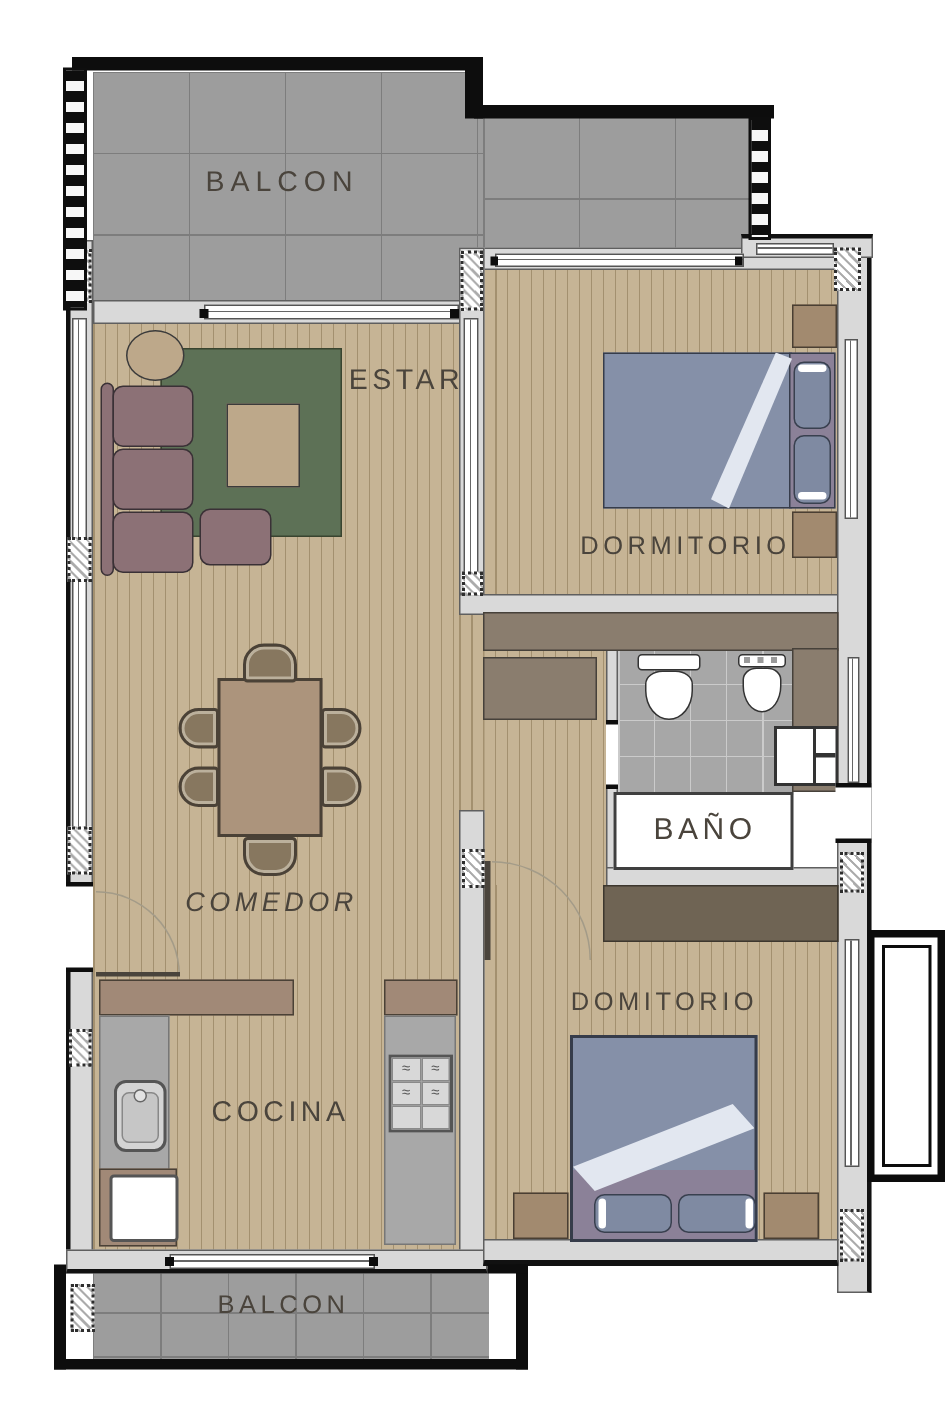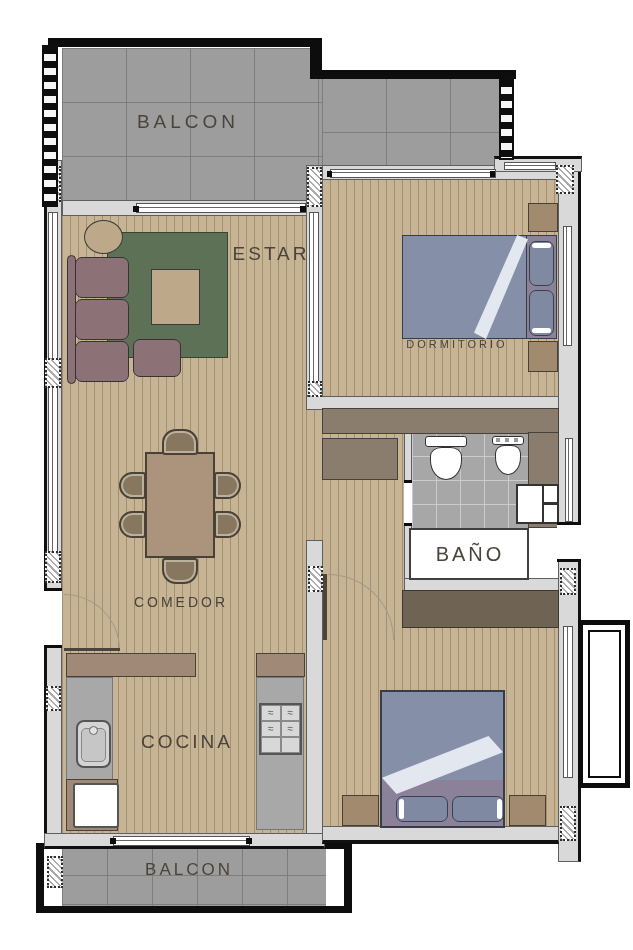--- a/index.html
+++ b/index.html
@@ -187,19 +187,20 @@
   <div class="abs rail" style="left:499px;top:78px;width:15px;height:82px;"></div>
   <div class="abs blk" style="left:36px;top:843px;width:8px;height:70px;"></div>
   <div class="abs blk" style="left:36px;top:906px;width:316px;height:7px;"></div>
   <div class="abs blk" style="left:344px;top:843px;width:8px;height:70px;"></div>
   <div class="abs blk" style="left:325px;top:843px;width:27px;height:6px;"></div>
   <div class="abs" style="left:578px;top:620px;width:52px;height:168px;background:#fff;border:5px solid #0c0c0c;"></div>
   <div class="abs" style="left:588px;top:630px;width:33px;height:148px;background:#fff;border:2px solid #0c0c0c;"></div>
 
   <span class="room-label" style="left:188px;top:122px;font-size:19px;letter-spacing:4px;">BALCON</span>
   <span class="room-label" style="left:271px;top:254px;font-size:19px;">ESTAR</span>
-  <span class="room-label" style="left:457px;top:344px;font-size:11px;">DORMITORIO</span>
+  <span class="room-label" style="left:457px;top:364px;font-size:17px;">DORMITORIO</span>
   <span class="room-label" style="left:470px;top:554px;font-size:20px;">BAÑO</span>
-  <span class="room-label" style="left:181px;top:602px;font-size:14px;">COMEDOR</span>
+  <span class="room-label" style="left:181px;top:602px;font-size:18px;font-style:italic;">COMEDOR</span>
   <span class="room-label" style="left:187px;top:742px;font-size:19px;">COCINA</span>
+  <span class="room-label" style="left:443px;top:668px;font-size:17px;">DOMITORIO</span>
   <span class="room-label" style="left:189px;top:870px;font-size:17px;">BALCON</span>
 
 </div>
 
 </body></html>

